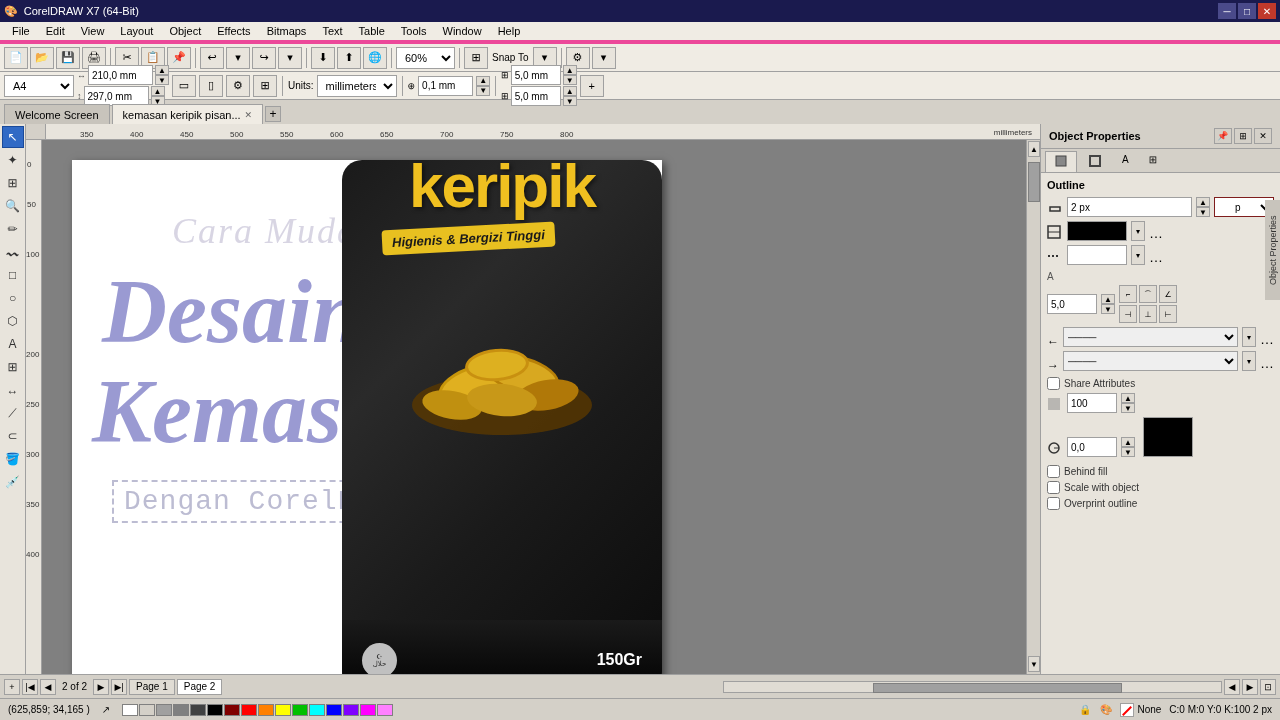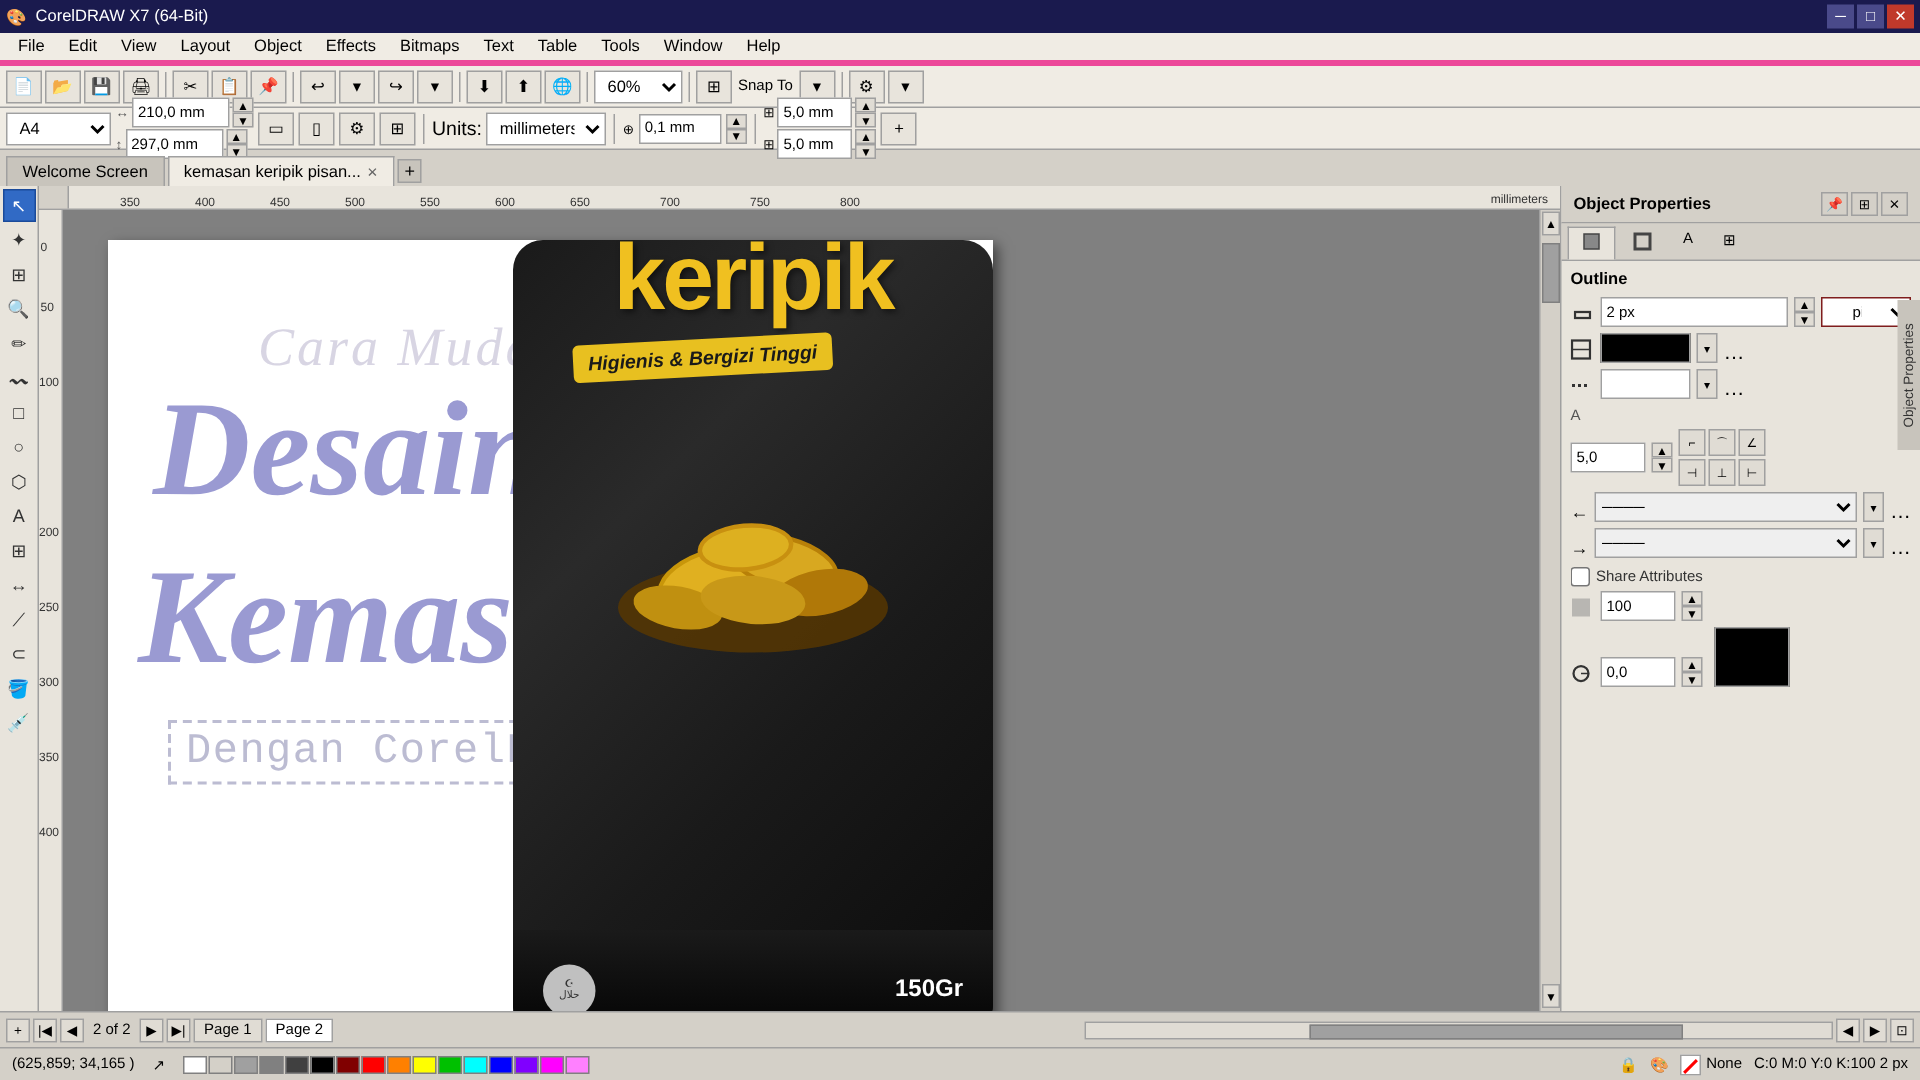--- a/index.html
+++ b/index.html
@@ -193,21 +193,21 @@
     }
     .cara-mudah {
       top: 50px;
       left: 100px;
       font-size: 36px;
       color: #c8c4d8;
       font-style: italic;
       letter-spacing: 2px;
     }
     .desain {
-      top: 88px;
+      top: 100px;
       left: 30px;
       font-size: 90px;
       font-weight: bold;
       color: #7070c0;
       font-family: Georgia, 'Times New Roman', serif;
       font-style: italic;
     }
     .kemasan {
       top: 200px;
       left: 20px;
@@ -468,21 +468,21 @@
         <div class="tb2-spin">▲</div>
         <div class="tb2-spin">▼</div>
       </div>
     </div>
   </div>
   <button class="tb-btn">▭</button>
   <button class="tb-btn">▯</button>
   <button class="tb-btn">⚙</button>
   <button class="tb-btn">⊞</button>
   <div class="tb-sep"></div>
-  <span style="font-size:13px;">Units:</span>
+  <span style="font-size:10px;">Units:</span>
   <select class="tb-dropdown" style="width:80px;">
     <option>millimeters</option><option>inches</option><option>pixels</option>
   </select>
   <div class="tb-sep"></div>
   <span style="font-size:9px;">⊕</span>
   <input class="tb2-input" style="width: 55px;" value="0,1 mm">
   <div style="display:flex;flex-direction:column;">
     <div class="tb2-spin">▲</div>
     <div class="tb2-spin">▼</div>
   </div>
@@ -754,20 +754,34 @@
         </div>
         <input class="panel-num-input" value="0,0" style="">
         <div style="display:flex;flex-direction:column;">
           <div class="tb2-spin">▲</div>
           <div class="tb2-spin">▼</div>
         </div>
 
         <div style="width:50px;height:40px;background:#000;border:1px solid #a0a0a0;margin-left:4px;"></div>
       </div>
 
+      <div style="margin-top:8px;">
+        <div class="checkbox-row">
+          <input type="checkbox" id="behind-fill" style="">
+          <label for="behind-fill">Behind fill</label>
+        </div>
+        <div class="checkbox-row">
+          <input type="checkbox" id="scale-obj" style="">
+          <label for="scale-obj">Scale with object</label>
+        </div>
+        <div class="checkbox-row">
+          <input type="checkbox" id="overprint" style="">
+          <label for="overprint">Overprint outline</label>
+        </div>
+      </div>
 
       <div style="position:absolute;right:-1px;top:200px;width:16px;height:100px;background:#c8c4bc;border-left:1px solid #a0a0a0;writing-mode:vertical-rl;text-orientation:mixed;display:flex;align-items:center;justify-content:center;font-size:9px;color:#333;cursor:pointer;transform:rotate(180deg);">Object Properties</div>
     </div>
   </div>
 
 </div>
 
 <div id="bottom-bar" style="height:24px;background:#d4d0c8;border-top:1px solid #a0a0a0;display:flex;align-items:center;gap:2px;padding:0 4px;">
 
   <button class="nav-btn">+</button>

